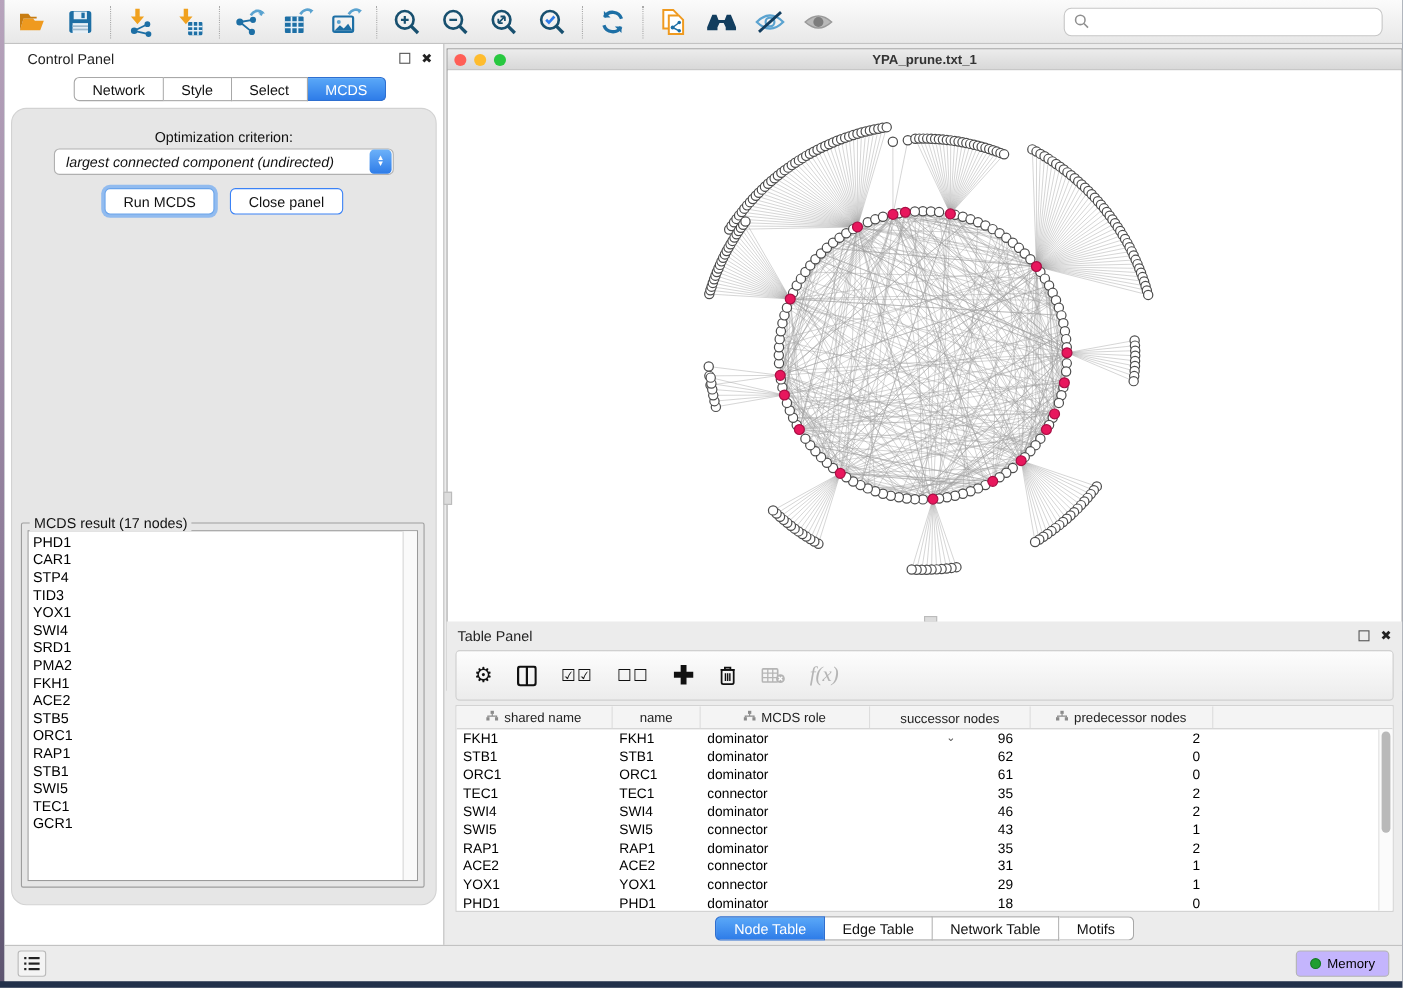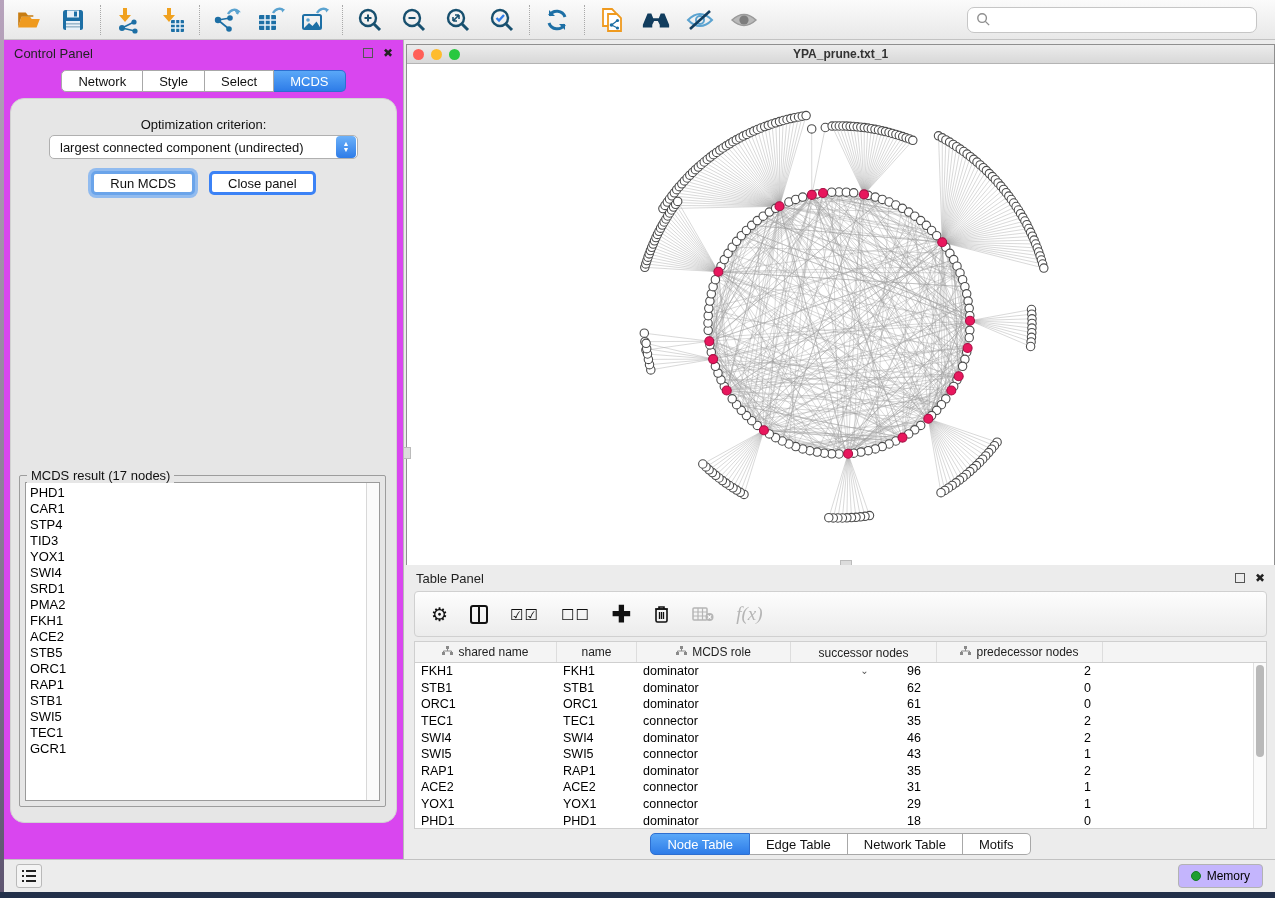--- a/index.html
+++ b/index.html
@@ -20,43 +20,43 @@
   .tb-sep { width:1px; height:30px; border-left:1px dotted #a9a9a9; }
   .tb-btn { width:30px; height:30px; display:flex; align-items:center; justify-content:center; cursor:pointer; }
   .tb-btn svg { display:block; }
   .search-wrap { margin-left:auto; margin-right:8px; }
   .search-box { width:290px; height:26px; background:#fff; border:1px solid #c6c6c6;
     border-radius:7px; display:flex; align-items:center; padding:0 8px; gap:6px; }
   .search-box input { border:none; outline:none; flex:1; font-size:13px; background:transparent; }
 
   
   .control-panel { position:absolute; left:0; top:40px; width:400px; height:819px;
-    background:#d946ef; border-right:1px solid #b8b8b8; }
+    background:#ffffff; border-right:1px solid #b8b8b8;padding-left:11px; }
   .panel-head { height:26px; display:flex; align-items:center; padding:0 10px; }
   .panel-title { font-size:13px; color:#222; }
   .panel-head-btns { margin-left:auto; display:flex; gap:10px; align-items:center; }
   .ph-btn { font-size:12px; color:#222; cursor:pointer; line-height:1; }
   .ph-float { font-size:11px; color:#444; border:1.5px solid #555; width:10px; height:10px; display:inline-block; }
   .seg-tabs { display:flex; justify-content:center; margin-top:4px; }
   .seg-tab { height:22px; padding:0 16px; font-size:13px; background:#fff;
     border:1px solid #a8a8a8; border-left:none; display:flex; align-items:center; cursor:pointer; color:#111; }
   .seg-tab:first-child { border-left:1px solid #a8a8a8; border-radius:5px 0 0 5px; }
   .seg-tab:last-child { border-radius:0 5px 5px 0; }
   .seg-tab.active { background:linear-gradient(180deg,#5aa8f8,#2e7ce8); color:#fff; border-color:#2e6fd0; }
   .cp-content { position:absolute; left:6px; right:6px; top:58px; bottom:36px;
     background:#e6e6e6; border:1px solid #d2d2d2; border-radius:14px; }
   .opt-label { text-align:center; font-size:13px; color:#111; margin-top:18px; }
   .dropdown { position:absolute; left:38px; right:38px; top:36px; height:24px; background:#fff;
     border:1px solid #b0b0b0; border-radius:5px; display:flex; align-items:center; cursor:pointer; }
-  .dropdown .dd-text { flex:1; font-size:13px; padding-left:10px; color:#111; white-space:nowrap; }
+  .dropdown .dd-text { flex:1; font-size:13px; padding-left:10px; color:#111; white-space:nowrap;font-style:italic; }
   .dd-stepper { width:20px; height:22px; border-radius:4px; margin-right:1px;
     background:linear-gradient(180deg,#6cb1f9,#2e7ce8); display:flex; flex-direction:column;
     align-items:center; justify-content:center; color:#fff; font-size:7px; line-height:6px; }
   .btn-row { position:absolute; top:72px; left:0; right:0; display:flex; justify-content:center; gap:14px; }
-  .mac-btn { height:24px; padding:0 16px; background:#fff; border:3px solid #3b82f6;
+  .mac-btn { height:24px; padding:0 16px; background:#fff; border:1px solid #3b82f6;
     border-radius:5px; font-size:13px; color:#111; display:flex; align-items:center; cursor:pointer; }
   .mac-btn.focused { box-shadow:0 0 0 3px rgba(100,165,245,.65); border-color:#6aa4ea; }
   .mcds-group { position:absolute; left:8px; right:10px; top:369px; bottom:15px; }
   .group-border { position:absolute; inset:7px 0 0 0; border:1px solid #9d9d9d; border-radius:2px; }
   .group-label { position:absolute; top:0; left:8px; background:#e6e6e6; padding:0 4px;
     font-size:13px; color:#111; z-index:2; }
   .group-inner { position:absolute; inset:14px 6px 6px 6px; background:#fff;
     border:1px solid #9a9a9a; display:flex; }
   .mcds-list { flex:1; font-size:13px; color:#000; padding:2px 0 0 4px; line-height:16px;
     overflow:hidden; }

